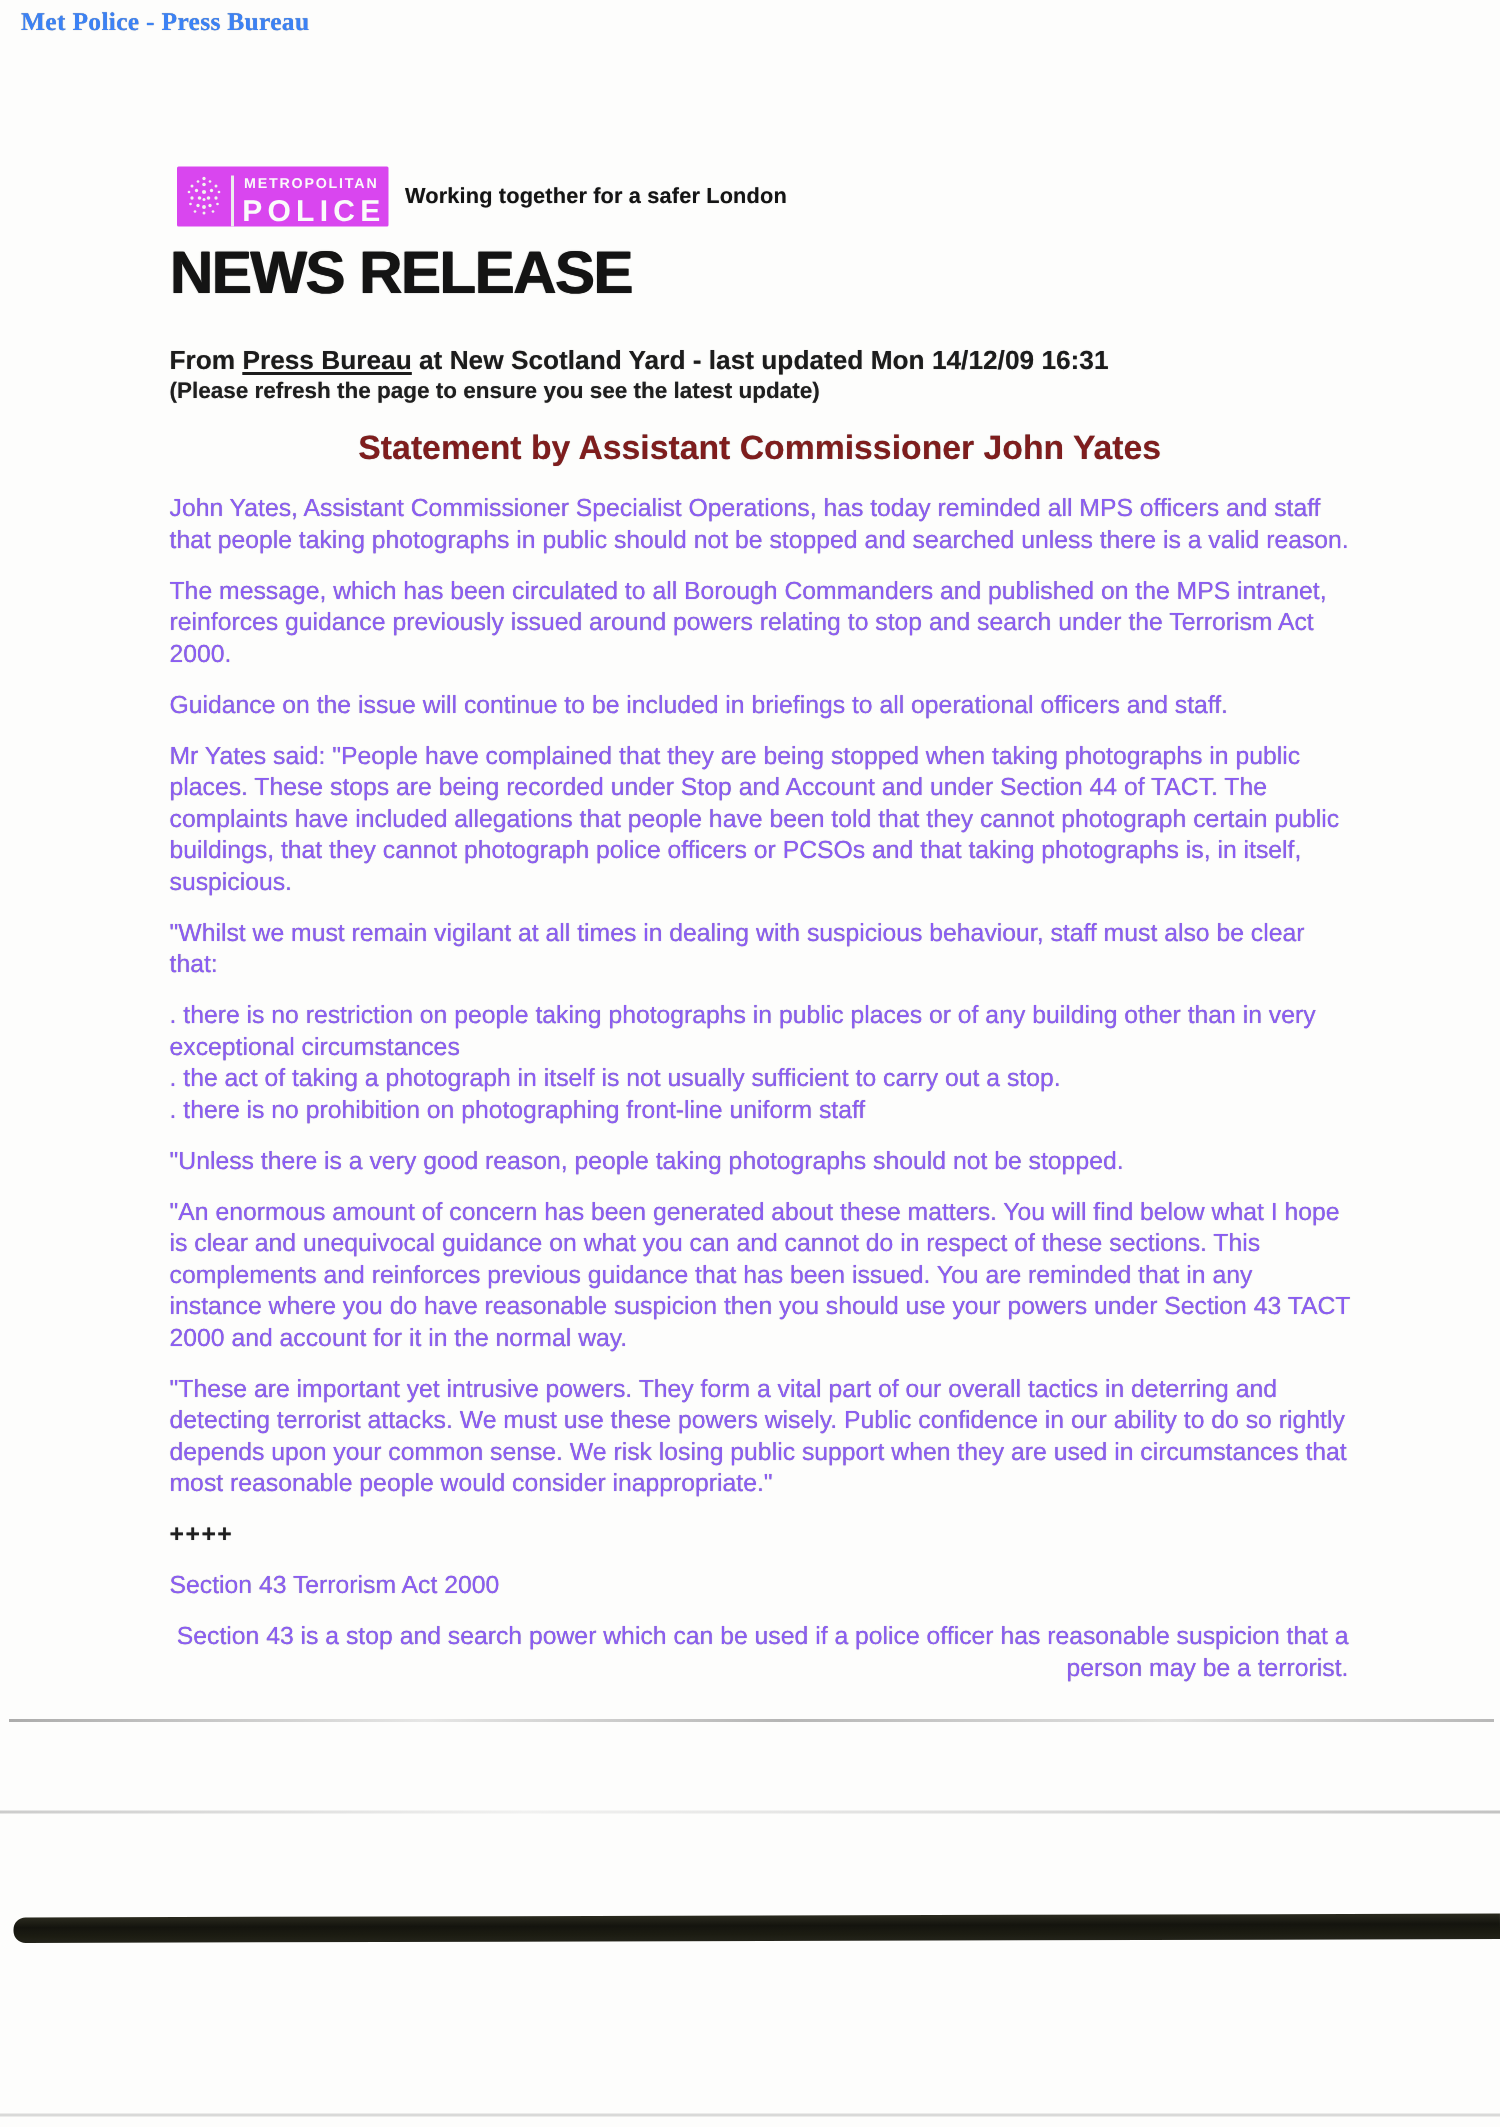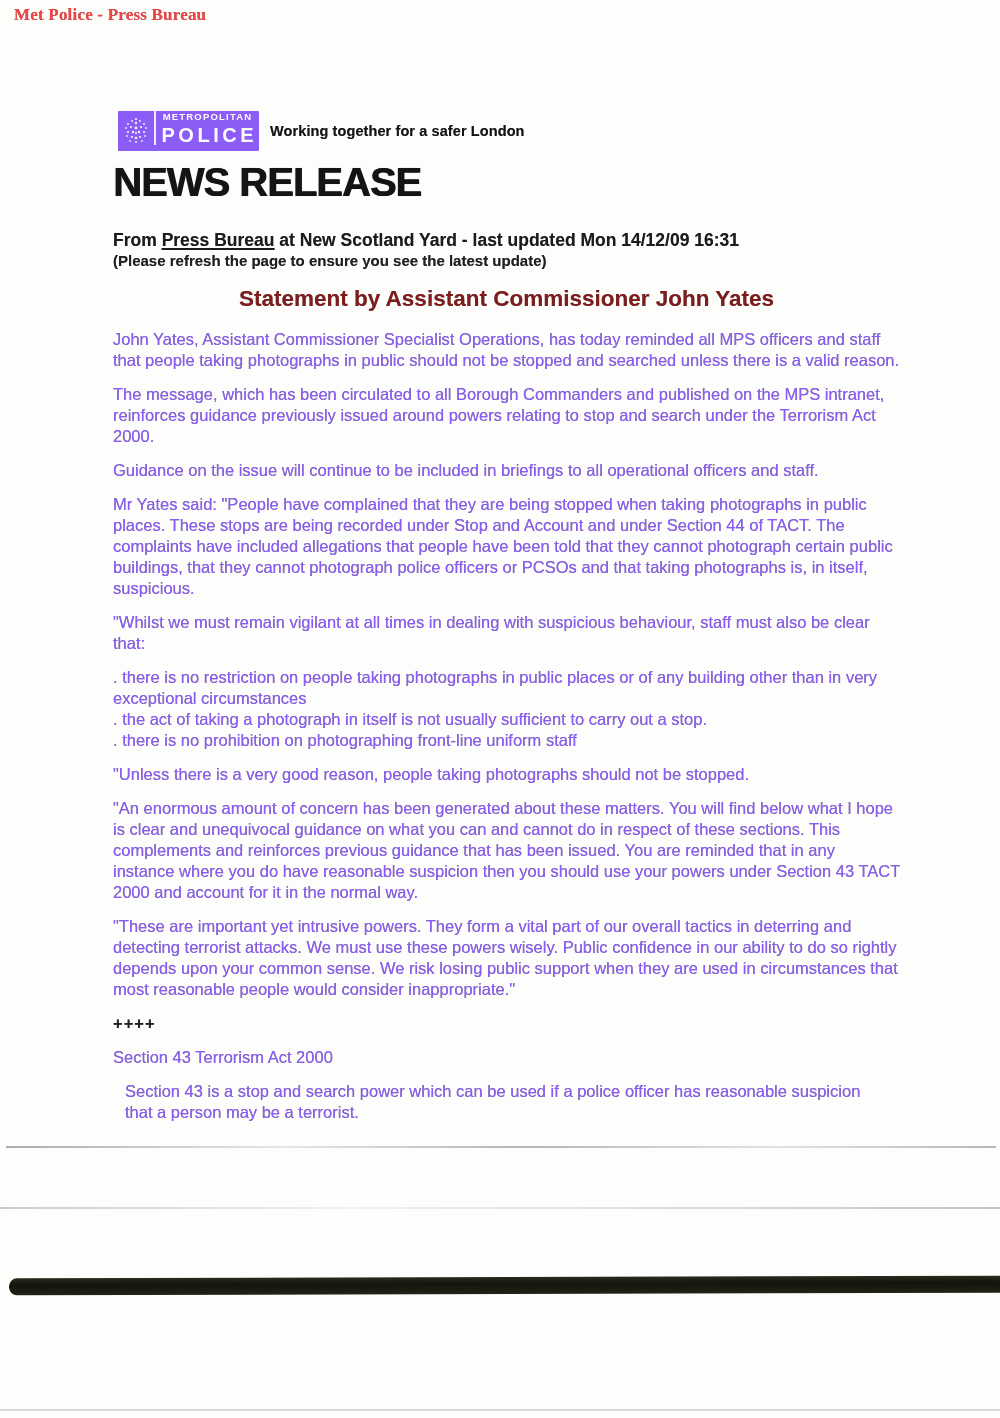--- a/index.html
+++ b/index.html
@@ -17,38 +17,38 @@
   }
 
   
   .header-note {
     position: absolute;
     top: 5px;
     left: 14px;
     font-family: "Liberation Serif", "DejaVu Serif", serif;
     font-weight: 700;
     font-size: 17px;
-    color: #ef4444;
+    color: #3b82f6;
     letter-spacing: 0.2px;
   }
 
   
   .logo-row {
     position: absolute;
     top: 111px;
     left: 118px;
     display: flex;
     align-items: center;
   }
   .logo-box {
     width: 141px;
     height: 40px;
-    background: #8b5cf6;
-    display: flex;
-    align-items: flex-start;
+    background: #d946ef;
+    display: flex;
+    align-items: flex-end;
     border-radius: 1px;
     text-shadow: none;
   }
   .crest {
     width: 36px;
     height: 40px;
     display: flex;
     align-items: center;
     justify-content: center;
   }
@@ -133,21 +133,21 @@
   .bullets { margin: 0 0 13px 0; }
   .separator {
     margin: 0 0 13px 0;
     font-size: 16.5px;
     font-weight: 600;
     letter-spacing: 1px;
     line-height: 21px;
   }
   .guidance-intro { margin: 0 0 14px 0; }
   .section-heading { margin: 0 0 13px 0; }
-  .guidance-body { margin: 12px; }
+  .guidance-body { margin: 1px; text-align: right; }
 
   
   .scan-line-1 {
     position: absolute;
     top: 1146px;
     left: 6px;
     width: 990px;
     height: 2px;
     background: linear-gradient(90deg,
       rgba(105,105,105,0.55), rgba(150,150,150,0.22) 28%,

